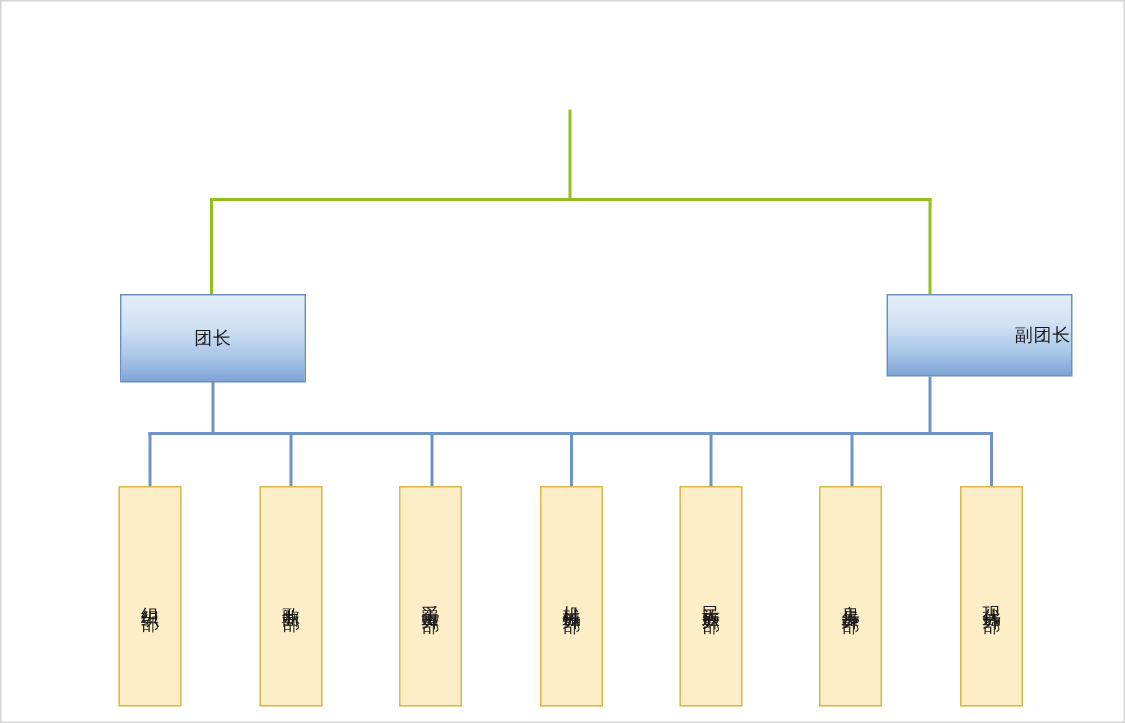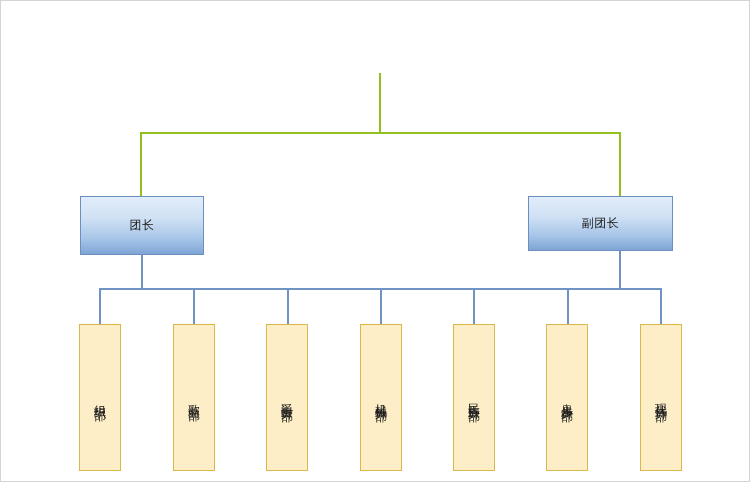--- a/index.html
+++ b/index.html
@@ -94,21 +94,21 @@
   <div class="conn blue-v" style="left:379px; top:287px; width:2px; height:36px;"></div>
   <div class="conn blue-v" style="left:472px; top:287px; width:2px; height:36px;"></div>
   <div class="conn blue-v" style="left:566px; top:287px; width:2px; height:36px;"></div>
   <div class="conn blue-v" style="left:659px; top:287px; width:2px; height:36px;"></div>
 
 
   <div class="node mid" style="left:79px; top:195px; width:124px; height:59px;">
     <span class="hlabel">团长</span>
   </div>
 
-  <div class="node mid" style="left:527px; top:195px; width:145px; height:55px;">
+  <div class="node mid" style="left:590px; top:195px; width:124px; height:55px;justify-content:flex-end;">
     <span class="hlabel">副团长</span>
   </div>
 
   <div class="node leaf" style="left:78px; top:323px; width:42px; height:147px;">
     <span class="vlabel">组织部</span>
   </div>
 
   <div class="node leaf" style="left:172px; top:323px; width:42px; height:147px;">
     <span class="vlabel">歌曲部</span>
   </div>

